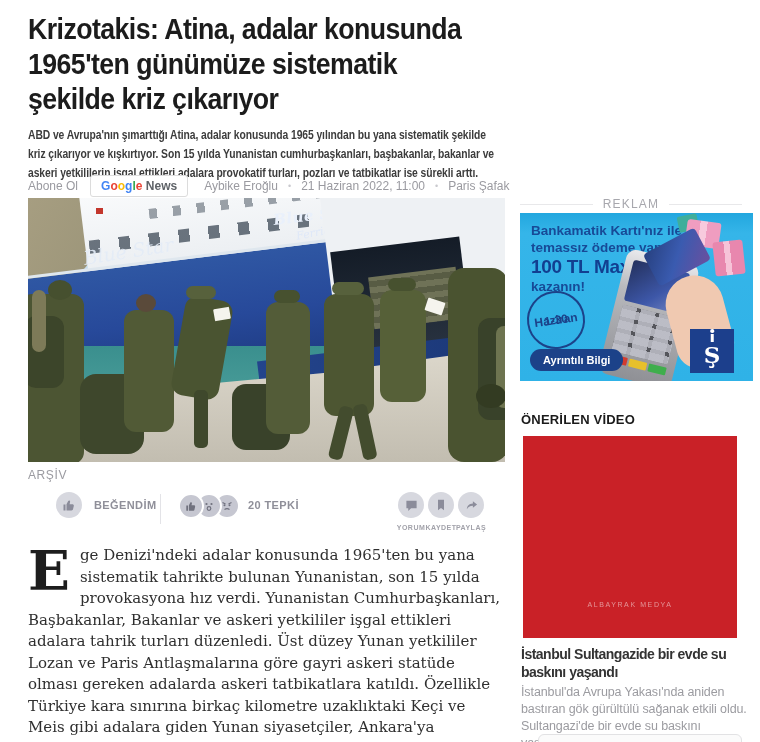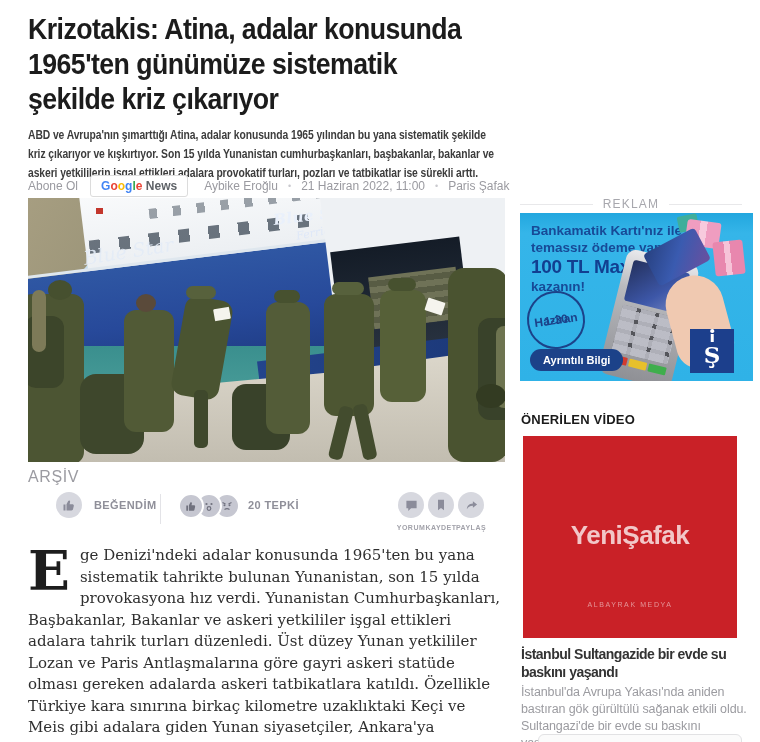--- a/index.html
+++ b/index.html
@@ -55,21 +55,21 @@
   .ramp-floor{right:-4px;top:148px;width:250px;height:48px;background:linear-gradient(90deg,#23448c,#1b3776);
         transform:rotate(-7deg);}
   .ramp-edge{right:-10px;top:186px;width:265px;height:60px;background:#16306b;
         clip-path:polygon(0 70%,100% 0,100% 45%,6% 100%);}
   .dock{left:0;top:150px;width:477px;height:114px;background:linear-gradient(180deg,#ddd8cc,#c2bdb0);
         clip-path:polygon(0 46%,62% 22%,100% 0,100% 100%,0 100%);}
   .sol{border-radius:12px;}
   .paper{background:#f5f4ee;border-radius:1px;}
 
   
-  .caption{position:absolute;left:28px;top:468px;font-size:16px;color:#9b9ba1;letter-spacing:.6px;}
+  .caption{position:absolute;left:28px;top:468px;font-size:12px;color:#9b9ba1;letter-spacing:.6px;}
   .reactions{position:absolute;left:36px;top:492px;width:477px;height:48px;}
   .rx-circle{position:absolute;width:26px;height:26px;border-radius:50%;background:#d7d8df;
              display:flex;align-items:center;justify-content:center;}
   .rx-label{position:absolute;font-size:11px;font-weight:700;color:#8f8f99;letter-spacing:.4px;}
   .divider{position:absolute;left:124px;top:2px;width:1px;height:30px;background:#e3e3e7;}
   .emoji{position:absolute;width:26px;height:26px;border-radius:50%;background:#c6c7d1;
          border:2px solid #fff;box-sizing:border-box;display:flex;align-items:center;justify-content:center;}
   .mini-label{position:absolute;top:32px;width:44px;text-align:center;font-size:7px;font-weight:700;
          color:#a2a2aa;letter-spacing:.5px;}
 
@@ -306,21 +306,18 @@
   <div class="is-logo">
     <span class="is-glyph">Ş</span>
     <div class="is-bar"></div>
     <div class="is-dot"></div>
   </div>
 </div>
 
 <div class="video-head">ÖNERİLEN VİDEO</div>
 
 <div class="thumb">
-  <div class="thumb-logo">
-    <span>Yeni</span><span>Şafak</span>
-  </div>
   <div class="thumb-sub">ALBAYRAK MEDYA</div>
 </div>
 
 <div class="video-title">İstanbul Sultangazide bir evde su baskını yaşandı</div>
 <div class="video-desc">İstanbul'da Avrupa Yakası'nda aniden bastıran gök gürültülü sağanak etkili oldu. Sultangazi'de bir evde su baskını yaşandı.</div>
 <div class="next-card"></div>
 
 </body></html>

